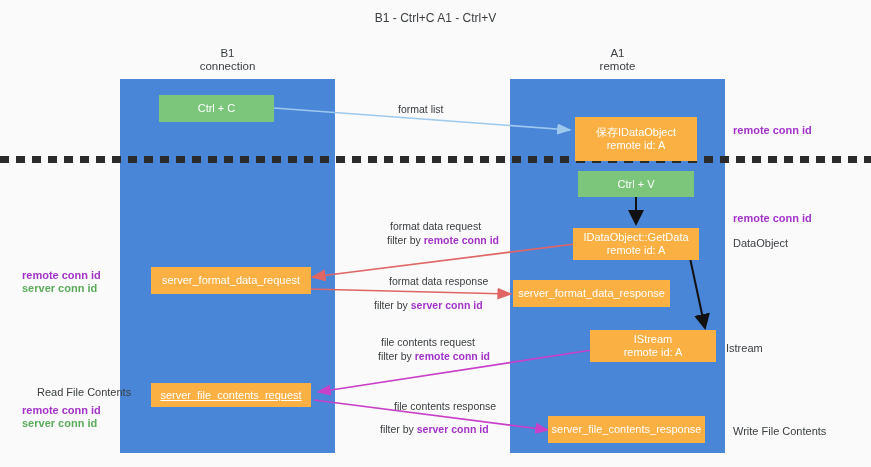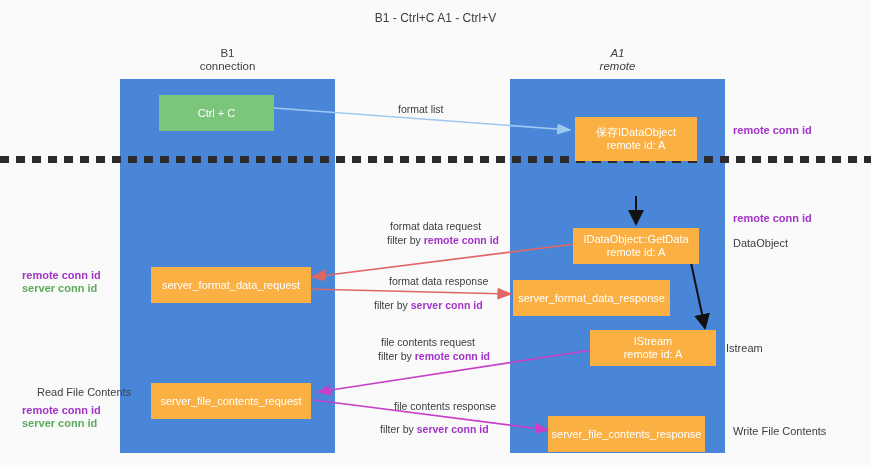--- a/index.html
+++ b/index.html
@@ -29,21 +29,21 @@
   .lane{position:absolute;background:#4a86d8;}
 
   
   .box{
     position:absolute;
     display:flex;align-items:center;justify-content:center;
     text-align:center;
     font-size:11px;line-height:13px;
     color:#ffffff;
     box-sizing:border-box;
-    padding:18px 4px;
+    padding:12px 4px;
     white-space:pre-line;
   }
   .box.green{background:#7bc67b;}
   .box.orange{background:#fbb043;}
 
   
   .side-label{
     position:absolute;font-size:11px;line-height:14px;white-space:pre-line;
   }
   .lbl-purple{color:#a333c8;font-weight:bold;}
@@ -73,21 +73,21 @@
   <div class="title">B1 - Ctrl+C
 A1 - Ctrl+V</div>
 
   <div class="lane" style="left:120px;top:79px;width:215px;height:374px;"></div>
   <div class="lane" style="left:510px;top:79px;width:215px;height:374px;"></div>
 
   <div class="col-head" style="left:120px;top:47px;width:215px;">
     <div>B1</div>
     <div>connection</div>
   </div>
-  <div class="col-head" style="left:510px;top:47px;width:215px;font-style:italic;">
+  <div class="col-head" style="left:510px;top:47px;width:215px;">
     <div>A1</div>
     <div>remote</div>
   </div>
 
   <svg class="wires" viewBox="0 0 871 467">
     <defs>
       <marker id="ah-blue" markerWidth="9" markerHeight="7" refX="8" refY="3.5" orient="auto">
         <path d="M0,0 L9,3.5 L0,7 z" fill="#9ec9ef"></path>
       </marker>
       <marker id="ah-red" markerWidth="9" markerHeight="7" refX="8" refY="3.5" orient="auto">
@@ -115,25 +115,26 @@
 
     <line x1="314" y1="400" x2="548" y2="430" stroke="#c840c8" stroke-width="1.6" marker-end="url(#ah-mag)"></line>
   </svg>
 
   <div class="divider"></div>
 
   <div class="box green" style="left:159px;top:95px;width:115px;height:27px;">Ctrl + C</div>
 
   <div class="box orange" style="left:151px;top:267px;width:160px;height:27px;">server_format_data_request</div>
 
-  <div class="box orange" style="left:151px;top:383px;width:160px;height:21px;">server_file_contents_request</div>
+  <div class="box orange" style="left:151px;top:383px;width:160px;height:21px;text-decoration:underline;">server_file_contents_request</div>
 
   <div class="box orange" style="left:575px;top:117px;width:122px;height:44px;">保存IDataObject
 remote id: A</div>
 
+  <div class="box green" style="left:578px;top:171px;width:116px;height:26px;">Ctrl + V</div>
 
   <div class="box orange" style="left:573px;top:228px;width:126px;height:32px;">IDataObject::GetData
 remote id: A</div>
 
   <div class="box orange" style="left:513px;top:280px;width:157px;height:27px;">server_format_data_response</div>
 
   <div class="box orange" style="left:590px;top:330px;width:126px;height:32px;">IStream
 remote id: A</div>
 
   <div class="box orange" style="left:548px;top:416px;width:157px;height:27px;">server_file_contents_response</div>

